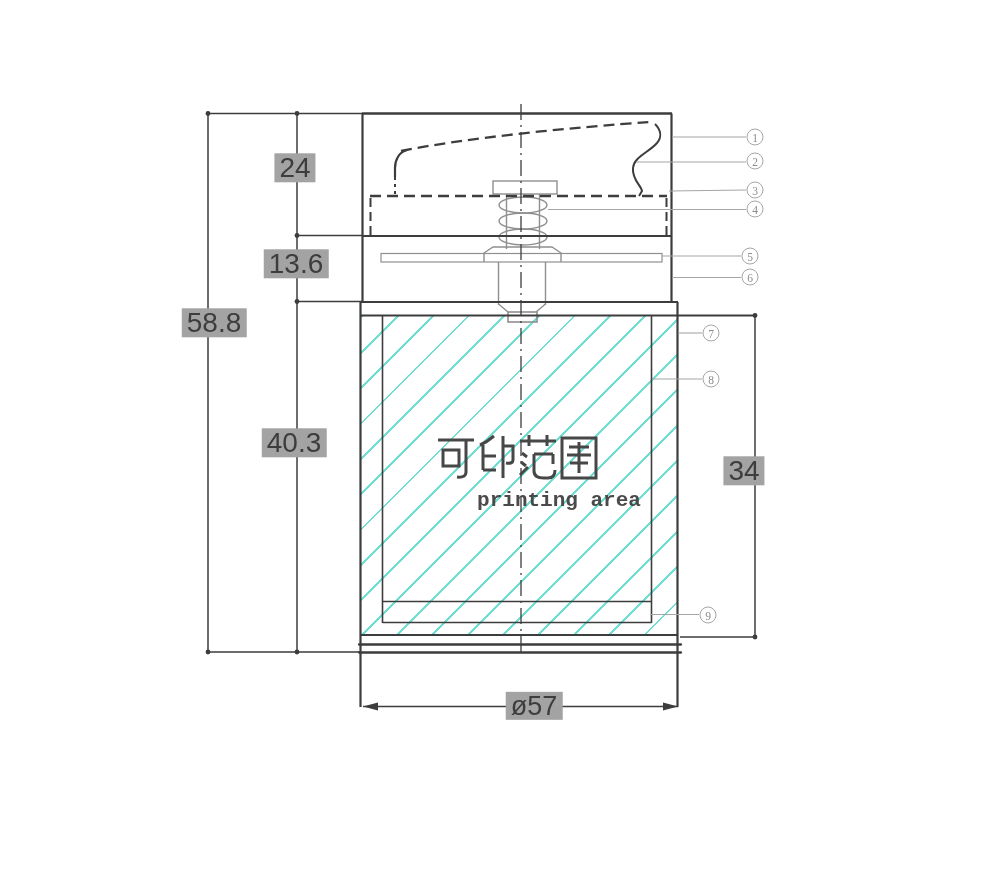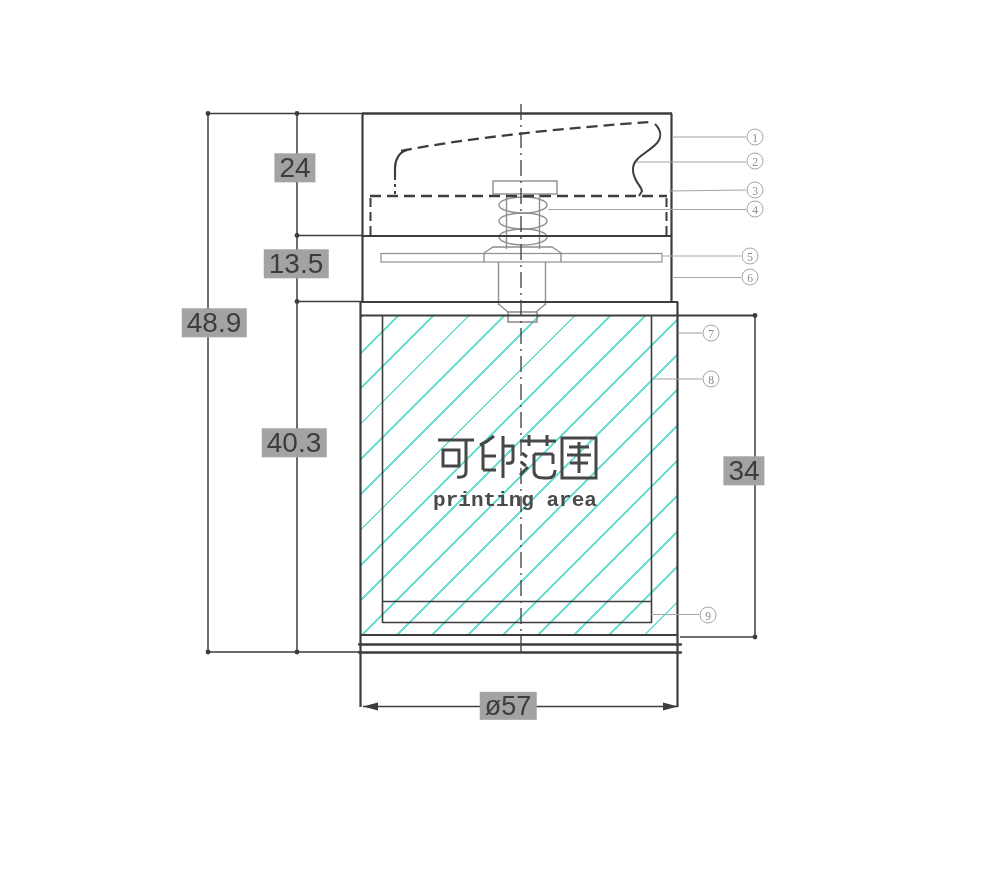--- a/index.html
+++ b/index.html
@@ -19,21 +19,21 @@
   svg .cjk{stroke:#474747;fill:none;stroke-width:3;}
   .dim{position:absolute;transform:translate(-50%,-50%);background:#a3a3a3;padding:0 5px;
        color:var(--text);font-size:28px;line-height:1.05;white-space:nowrap;}
   .dim.small{font-size:27px;}
   .callout{position:absolute;width:17px;height:17px;border:1.4px solid var(--leader);
        border-radius:50%;transform:translate(-50%,-50%);display:flex;align-items:center;
        justify-content:center;font-family:"Liberation Serif",serif;font-size:11.5px;
        color:#8c8c8c;background:#fff;box-sizing:border-box;}
   .label-en{position:absolute;transform:translate(-50%,-50%);
        font-family:"Liberation Mono",monospace;font-weight:bold;font-size:21px;
-       color:#4a4a4a;white-space:nowrap;}
+       color:#4a4a4a;white-space:nowrap;margin-left:44px;}
   .label-cn-overlay{position:absolute;left:436px;top:430px;width:170px;height:52px;
        font-family:"Liberation Serif",serif;font-size:46px;color:transparent;
        white-space:nowrap;letter-spacing:-2px;}
 </style>
 </head>
 <body>
 
 <div class="stage">
 
   <div class="hatch"></div>
@@ -125,26 +125,26 @@
       </g>
       <g transform="translate(518,433)">
         <path class="cjk" d="M2,8 H38 M11,2 V13 M29,2 V13 M4,20 L9,24 M3,29 L8,33 M2,42 Q6,38 10,34 M16,21 H35 M35,21 V31 M16,21 V38 Q16,45 26,45 H30 Q37,45 37,37"></path>
       </g>
       <g transform="translate(559,433)">
         <path class="cjk" d="M3,5 H37 V45 H3 Z M10,14 H30 M8,22 H32 M11,30 H29 M20,9 V40"></path>
       </g>
     </g>
   </svg>
 
-  <div class="dim" style="left:214px;top:323px;">48.9</div>
+  <div class="dim" style="left:214px;top:323px;">58.8</div>
   <div class="dim" style="left:295px;top:168px;">24</div>
-  <div class="dim" style="left:296px;top:264px;">13.5</div>
+  <div class="dim" style="left:296px;top:264px;">13.6</div>
   <div class="dim" style="left:294px;top:443px;">40.3</div>
   <div class="dim" style="left:744px;top:471px;">34</div>
-  <div class="dim small" style="left:508px;top:706px;">ø57</div>
+  <div class="dim small" style="left:534px;top:706px;">ø57</div>
 
   <div class="label-en" style="left:515px;top:500px;">printing area</div>
 
   <span class="callout" style="left:755px;top:137px;">1</span>
   <span class="callout" style="left:755px;top:161px;">2</span>
   <span class="callout" style="left:755px;top:190px;">3</span>
   <span class="callout" style="left:755px;top:209px;">4</span>
   <span class="callout" style="left:750px;top:256px;">5</span>
   <span class="callout" style="left:750px;top:277px;">6</span>
   <span class="callout" style="left:711px;top:333px;">7</span>

